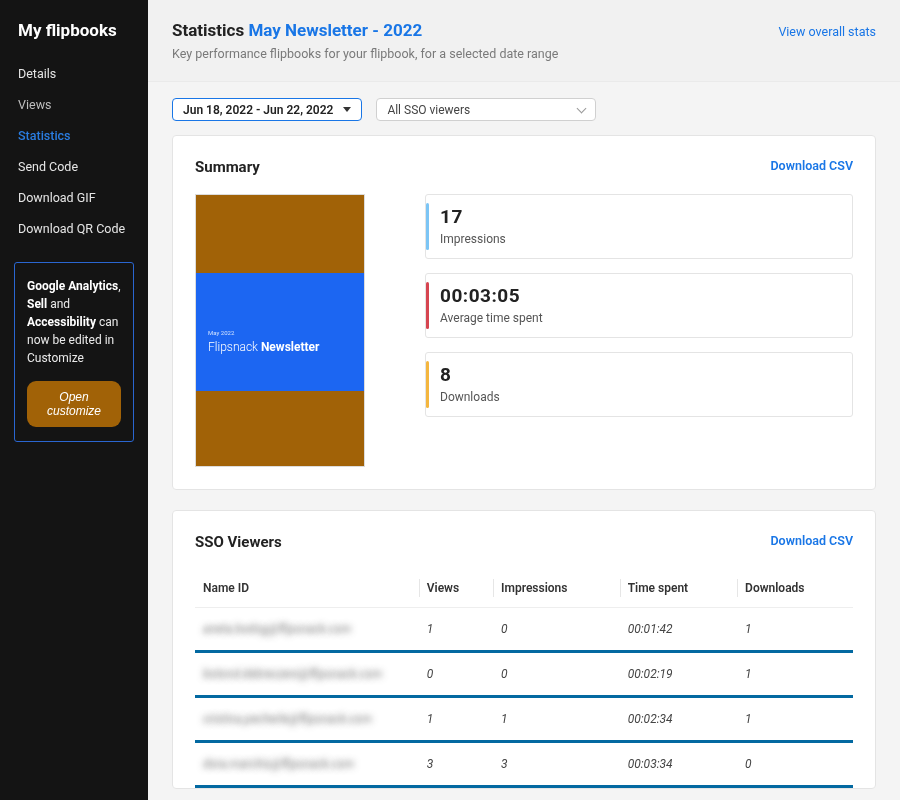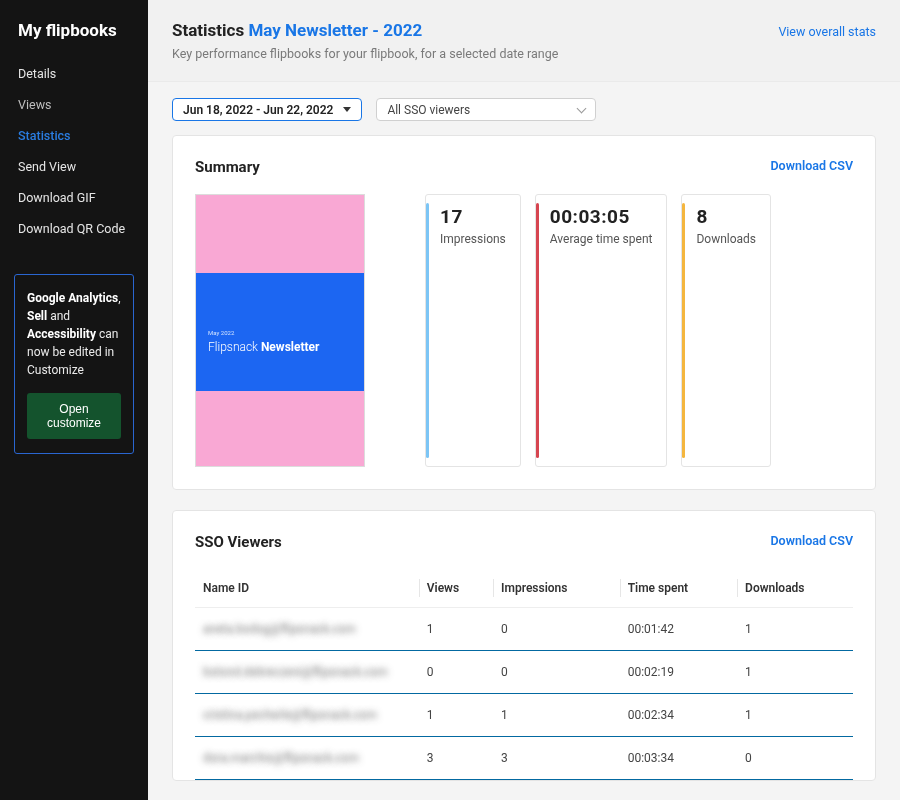--- a/index.html
+++ b/index.html
@@ -28,39 +28,40 @@
   .nav-item {
     display: block;
     padding: 8px 18px;
     font-size: 12.5px;
     color: #e5e5e5;
     cursor: pointer;
   }
   .nav-item.active { color: #2a7de1; font-weight: 500; }
   .nav-item.muted { color: #bdbdbd; }
   .promo-box {
-    margin: 30px 14px 0 14px;
+    margin: 18px 14px 0 14px;
     border: 1px solid #2a66d1;
     border-radius: 3px;
     padding: 14px 12px 14px 12px;
     font-size: 12px;
     line-height: 1.5;
     color: #eaeaea;
   }
   .promo-box strong { color: #fff; }
   .btn-primary {
     display: inline-block;
     margin-top: 14px;
-    background: #14532d;
+    background: #a16207;
     color: #fff;
     font-size: 12px;
     padding: 9px 12px;
     border: none;
-    border-radius: 3px;
+    border-radius: 9px;
     cursor: pointer;
+    font-style: italic;
   }
   
   .main {
     flex: 1;
     display: flex;
     flex-direction: column;
     overflow: hidden;
   }
   .header {
     background: #f1f1f1;
@@ -142,35 +143,35 @@
   .card-header {
     display: flex;
     justify-content: space-between;
     margin-bottom: 18px;
   }
   .card-title { font-size: 15px; font-weight: 700; }
   .csv-link { font-size: 12.5px; color: #1976e6; font-weight: 600; cursor: pointer; }
   .summary-body { display: flex; gap: 60px; }
   .thumb {
     width: 170px; height: 273px;
-    background: #f9a8d4;
+    background: #a16207;
     border: 1px solid #dcdcdc;
     position: relative;
   }
   .thumb-inner {
     position: absolute;
     top: 78px; left: 0; right: 0; height: 118px;
     background: #1c66f2;
     padding: 56px 12px 0 12px;
   }
   .thumb-date { color: #cfe0ff; font-size: 6px; margin-bottom: 4px; }
   .thumb-title { color: #fff; font-size: 12px; }
   .thumb-title .lt { font-weight: 300; }
   .thumb-title .bd { font-weight: 700; }
-  .stats-col { flex: 1; display: flex; flex-direction: row; gap: 14px; }
+  .stats-col { flex: 1; display: flex; flex-direction: column; gap: 14px; }
   .stat-box {
     border: 1px solid #e4e4e4;
     border-radius: 3px;
     padding: 10px 14px 12px 14px;
     position: relative;
   }
   .stat-box::before {
     content: "";
     position: absolute;
     left: 0; top: 8px; bottom: 8px;
@@ -198,38 +199,39 @@
     position: relative;
   }
   table.viewers th + th::before {
     content: "";
     position: absolute;
     left: 0; top: 10px; bottom: 10px;
     width: 1px; background: #e6e6e6;
   }
   table.viewers td {
     padding: 14px 8px;
-    border-bottom: 1px solid #0369a1;
+    border-bottom: 3px solid #0369a1;
     color: #444;
+    font-style: italic;
   }
   .blur-text {
     color: transparent;
     text-shadow: 0 0 6px rgba(60,60,60,0.7);
     user-select: none;
   }
 </style>
 </head>
 <body>
 
 <aside class="sidebar">
   <div class="sidebar-title">My flipbooks</div>
   <a class="nav-item">Details</a>
   <a class="nav-item muted">Views</a>
   <a class="nav-item active">Statistics</a>
-  <a class="nav-item">Send View</a>
+  <a class="nav-item">Send Code</a>
   <a class="nav-item">Download GIF</a>
   <a class="nav-item">Download QR Code</a>
 
   <div class="promo-box">
     <span>
       <strong>Google Analytics</strong><span>, </span><strong>Sell</strong><span> and </span><strong>Accessibility</strong><span> can now be edited in Customize</span>
     </span><br>
     <button class="btn-primary">Open customize</button>
   </div>
 </aside>

